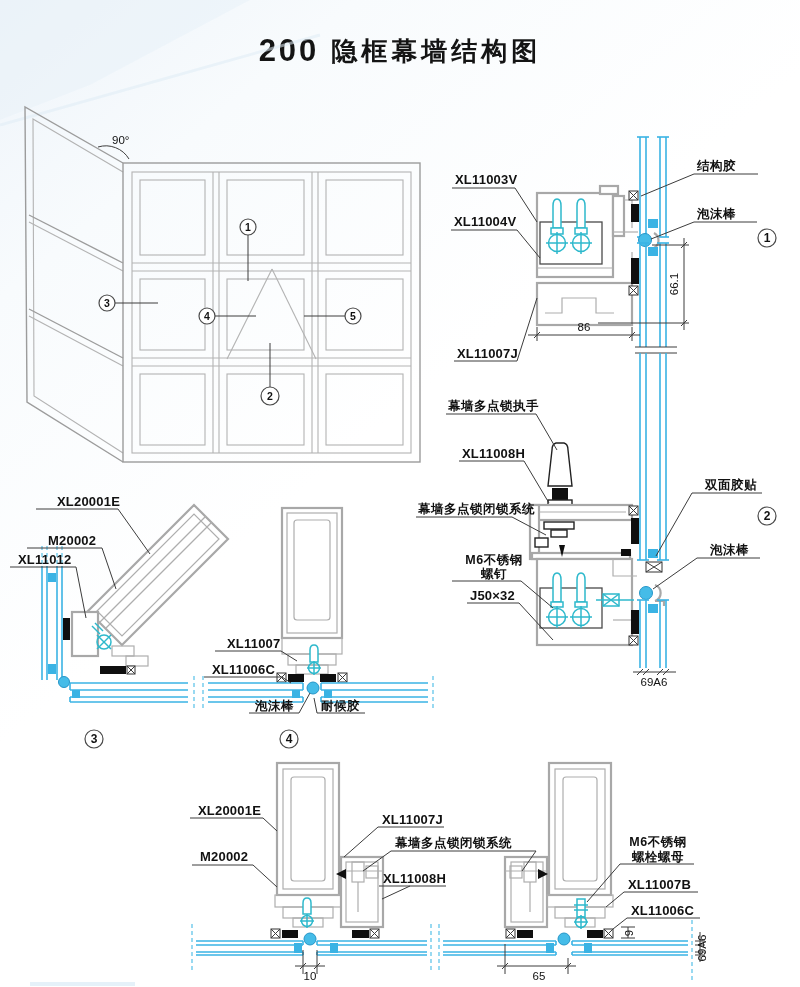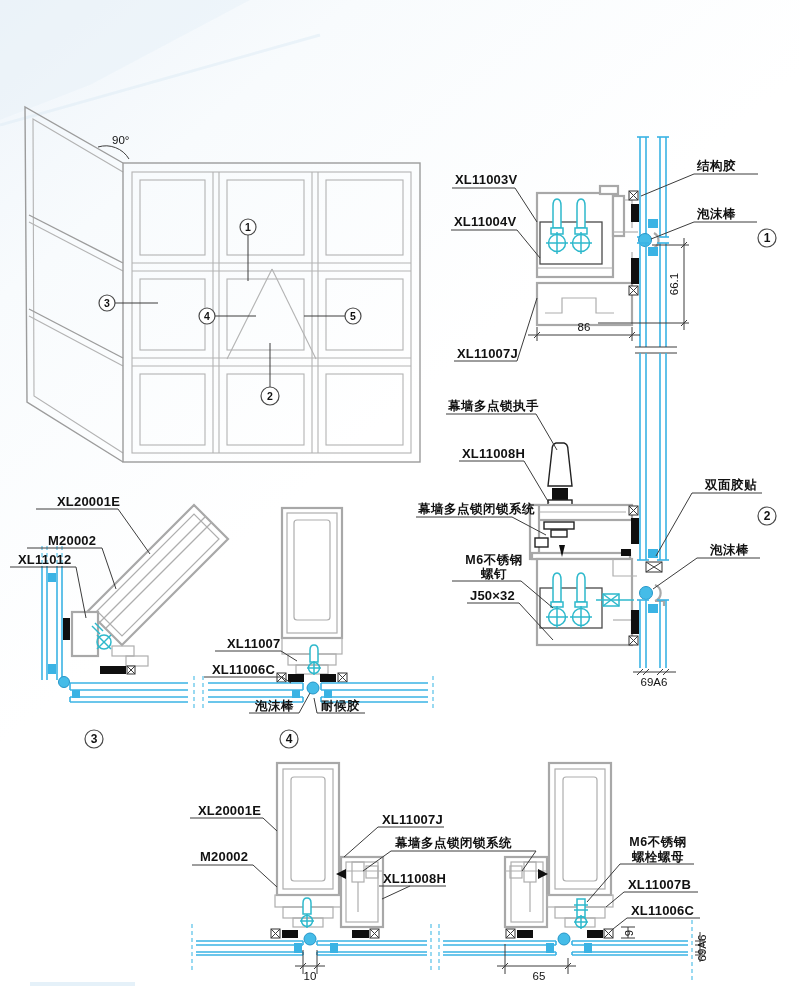--- a/index.html
+++ b/index.html
@@ -33,20 +33,23 @@
   .lbl{font-size:12.5px;font-weight:700;letter-spacing:.5px}
   .dm{font-size:11.5px;font-weight:400}
   .mk{font-size:10.5px;font-weight:700;text-anchor:middle}
   .mkb{font-size:12px;font-weight:700;text-anchor:middle}
 </style>
 </head>
 <body>
 
 <div class="page">
 
+  <div class="title">
+    <span class="num">200</span><span class="txt">隐框幕墙结构图</span>
+  </div>
 
   <svg width="800" height="987" viewBox="0 0 800 987">
 
     <g opacity="0.55">
       <polygon points="0,0 250,0 90,85 0,120" fill="#e9f2f9"></polygon>
       <line x1="0" y1="125" x2="320" y2="35" stroke="#e0edf6" stroke-width="3"></line>
       <rect x="30" y="982" width="105" height="4" fill="#cfe6f4"></rect>
     </g>
 
     <g>

